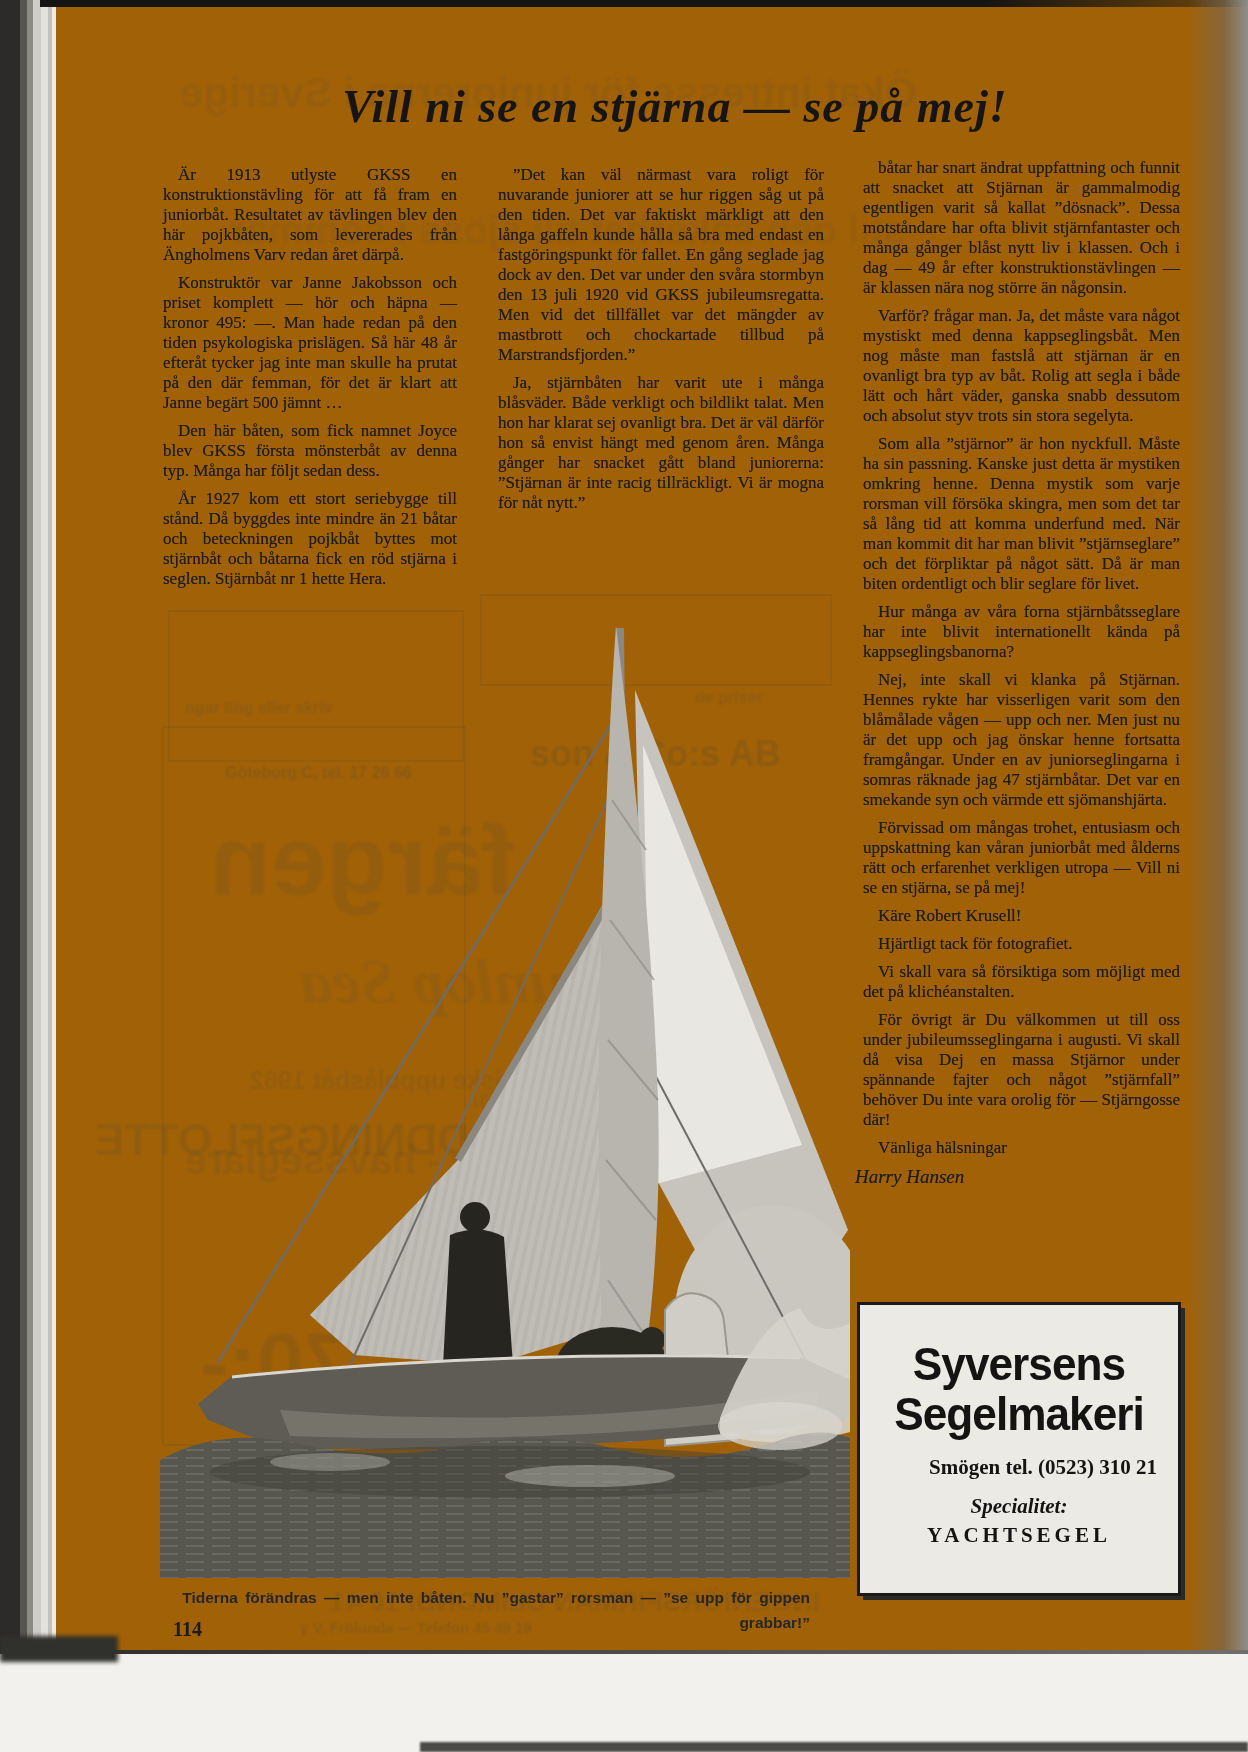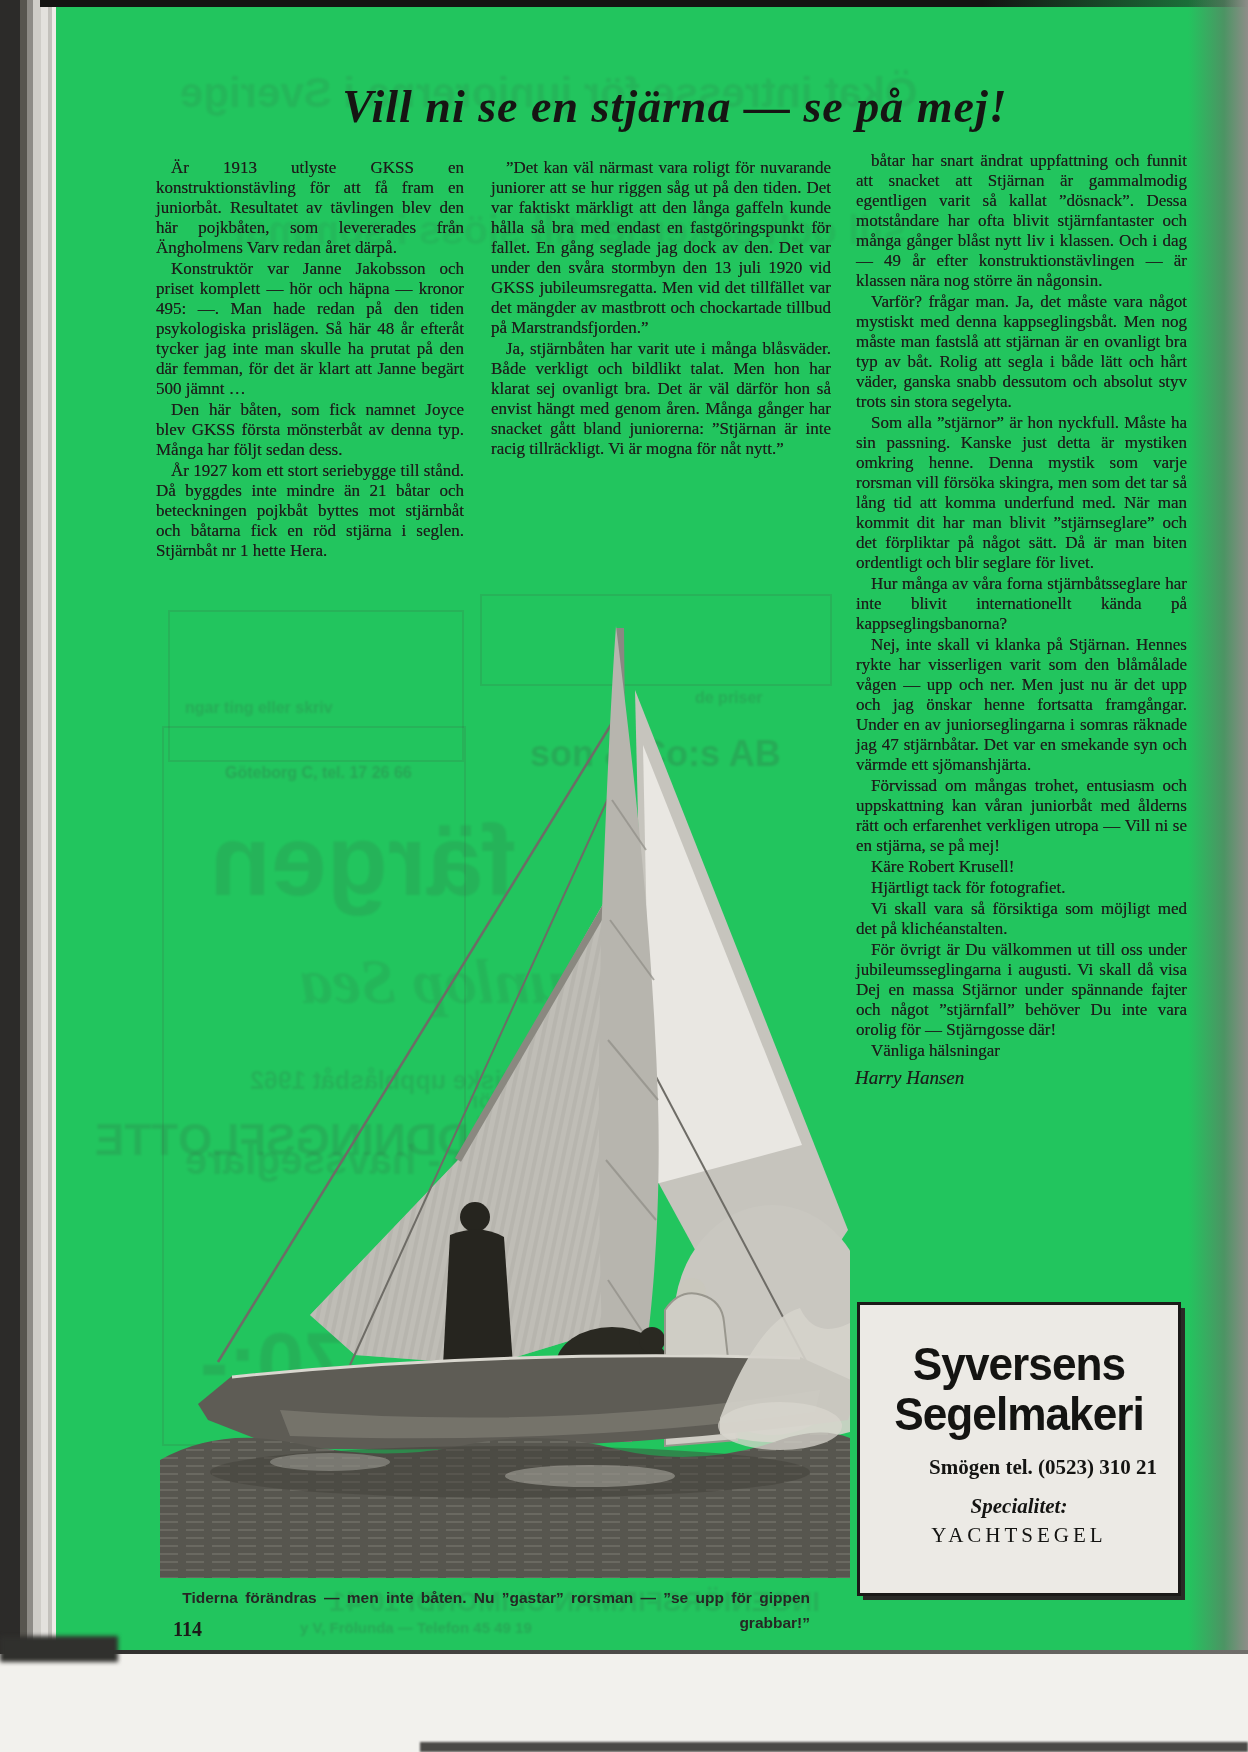--- a/index.html
+++ b/index.html
@@ -1,17 +1,17 @@
 <!DOCTYPE html>
 <html lang="sv"><head>
 <meta charset="utf-8">
 <style>
   html,body{margin:0;padding:0;background:#d8d6d2;}
   #stage{position:relative;width:1248px;height:1752px;overflow:hidden;
-         background:#22c55e;font-family:"Liberation Serif",serif;}
+         background:#a16207;font-family:"Liberation Serif",serif;}
   
   .edge-left{position:absolute;left:0;top:0;width:56px;height:1660px;
     background:linear-gradient(90deg,#2c2b29 0 20px,#57554f 20px 27px,#8d8b86 27px 33px,
       #cfcdc8 33px 41px,#e3e1dd 41px 48px,#c3c1bc 48px 52px,#edebe6 52px 56px);}
   .edge-top{position:absolute;left:40px;top:0;width:1208px;height:7px;
     background:linear-gradient(90deg,#141412 0 78%,rgba(20,20,18,.35) 100%);}
   .edge-right{position:absolute;right:0;top:0;width:60px;height:1660px;
     background:linear-gradient(90deg,rgba(140,138,134,0) 0,rgba(110,108,104,.55) 60%,#8f8d89 100%);}
   .edge-bottom-line{position:absolute;left:28px;top:1650px;width:1220px;height:4px;
     background:linear-gradient(90deg,#2d2c2a,#6f6e6a);}
@@ -24,42 +24,42 @@
   #ghost-layer{position:absolute;inset:0;}
   .ghost{position:absolute;font-family:"Liberation Sans",sans-serif;font-weight:bold;
     color:#3b3a37;filter:blur(1.2px);white-space:nowrap;line-height:1;}
   .ghost.mirrored{transform:scaleX(-1);}
   .ghost.serif{font-family:"Liberation Serif",serif;}
   .ghost-rect{position:absolute;border:2px solid rgba(70,70,64,.14);filter:blur(.5px);}
   
   .title{position:absolute;left:155px;top:80px;width:1040px;text-align:center;
     font-style:italic;font-weight:700;font-size:46px;letter-spacing:1px;color:#161513;}
   .col{position:absolute;color:#1d1c1a;}
-  .col p{margin:1px;text-indent:15px;text-align:justify;font-size:17px;line-height:20px;
+  .col p{margin:8px;text-indent:15px;text-align:justify;font-size:17px;line-height:20px;
     text-shadow:0 0 .5px rgba(29,28,26,.65);}
   #col-left{left:155px;top:157px;width:310px;}
   #col-mid{left:490px;top:157px;width:342px;}
   #col-right{left:855px;top:150px;width:333px;}
   .signature{margin-top:6px;padding-right:14px;font-style:italic;
     font-size:19px;text-shadow:0 0 .5px rgba(29,28,26,.65);}
   
   #photo{position:absolute;left:160px;top:620px;width:690px;height:960px;}
   .caption{position:absolute;left:160px;top:1585px;width:650px;text-align:right;
     font-family:"Liberation Sans",sans-serif;font-weight:700;font-size:15.5px;
     line-height:25px;word-spacing:3px;color:#262624;}
   .page-number{position:absolute;left:173px;top:1618px;font-weight:700;font-size:20px;color:#1c1b19;}
   
   .ad{position:absolute;left:857px;top:1282px;width:318px;height:288px;background:#eceae5;
     border:3px solid #1b1a18;box-shadow:5px 5px 0 -1px #2a2a27;text-align:center;color:#141412;margin-top:20px;}
   .ad-name{font-family:"Liberation Sans",sans-serif;font-weight:700;font-size:46px;
     line-height:50px;letter-spacing:-1px;transform:scaleX(.96);}
   .ad-name-wrap{margin-top:34px;}
   .ad-phone{margin-top:16px;font-weight:700;font-size:21px;padding-left:48px;}
   .ad-spec{margin-top:14px;font-weight:700;font-style:italic;font-size:21px;}
-  .ad-prod{margin-top:4px;font-weight:400;font-size:21px;letter-spacing:4px;}
+  .ad-prod{margin-top:4px;font-weight:700;font-size:21px;letter-spacing:4px;}
 </style>
 </head>
 <body>
 
 <div id="stage">
 
   <div id="ghost-layer">
       <div class="ghost mirrored" style="left: 180px; top: 72px; font-size: 42px; opacity: 0.1;">Ökat intresse för juniorerna i Sverige</div>
       <div class="ghost mirrored" style="left: 230px; top: 210px; font-size: 40px; opacity: 0.08;">stil och säkerhet till sjöss i sommar</div>
       <div class="ghost" style="left: 185px; top: 700px; font-size: 16px; opacity: 0.18;">ngar ting eller skriv</div>

